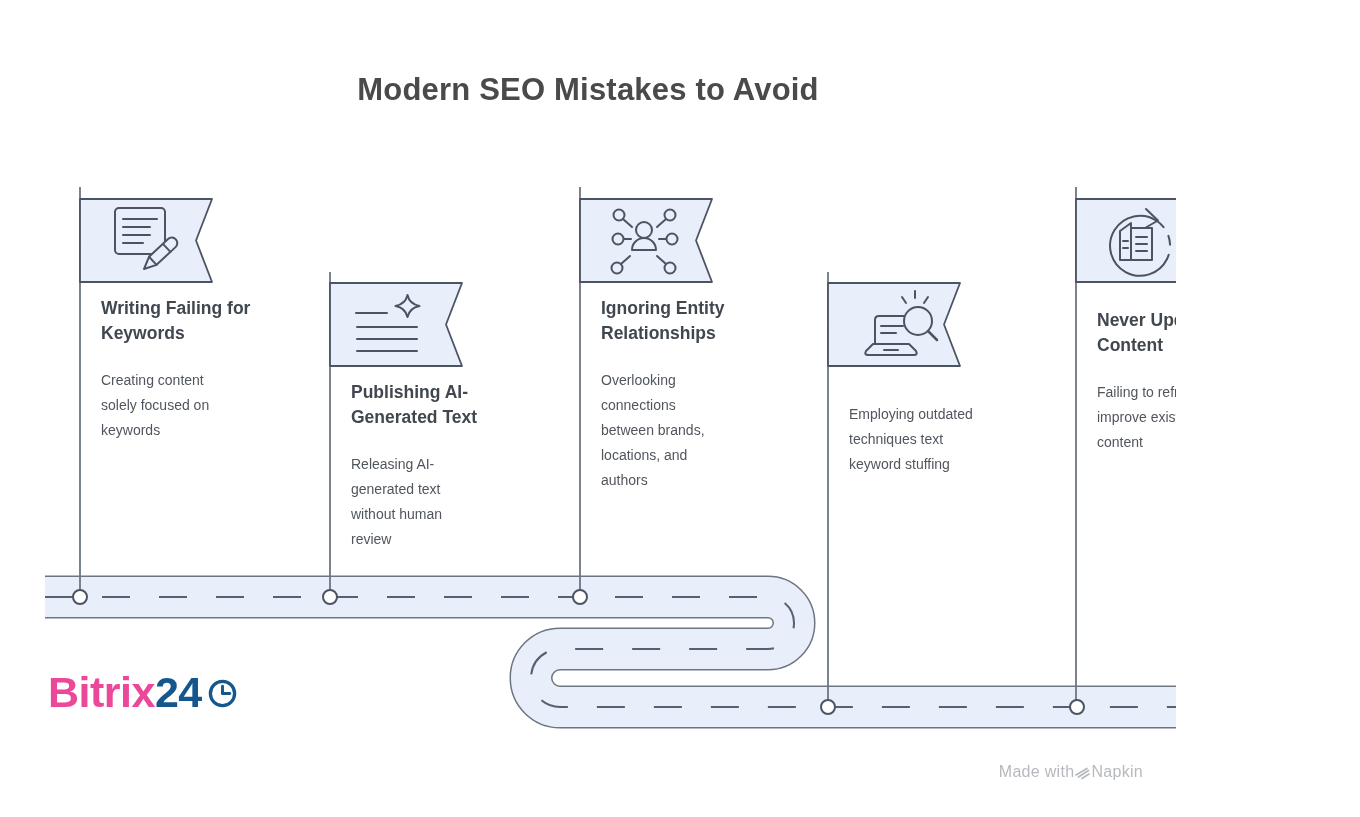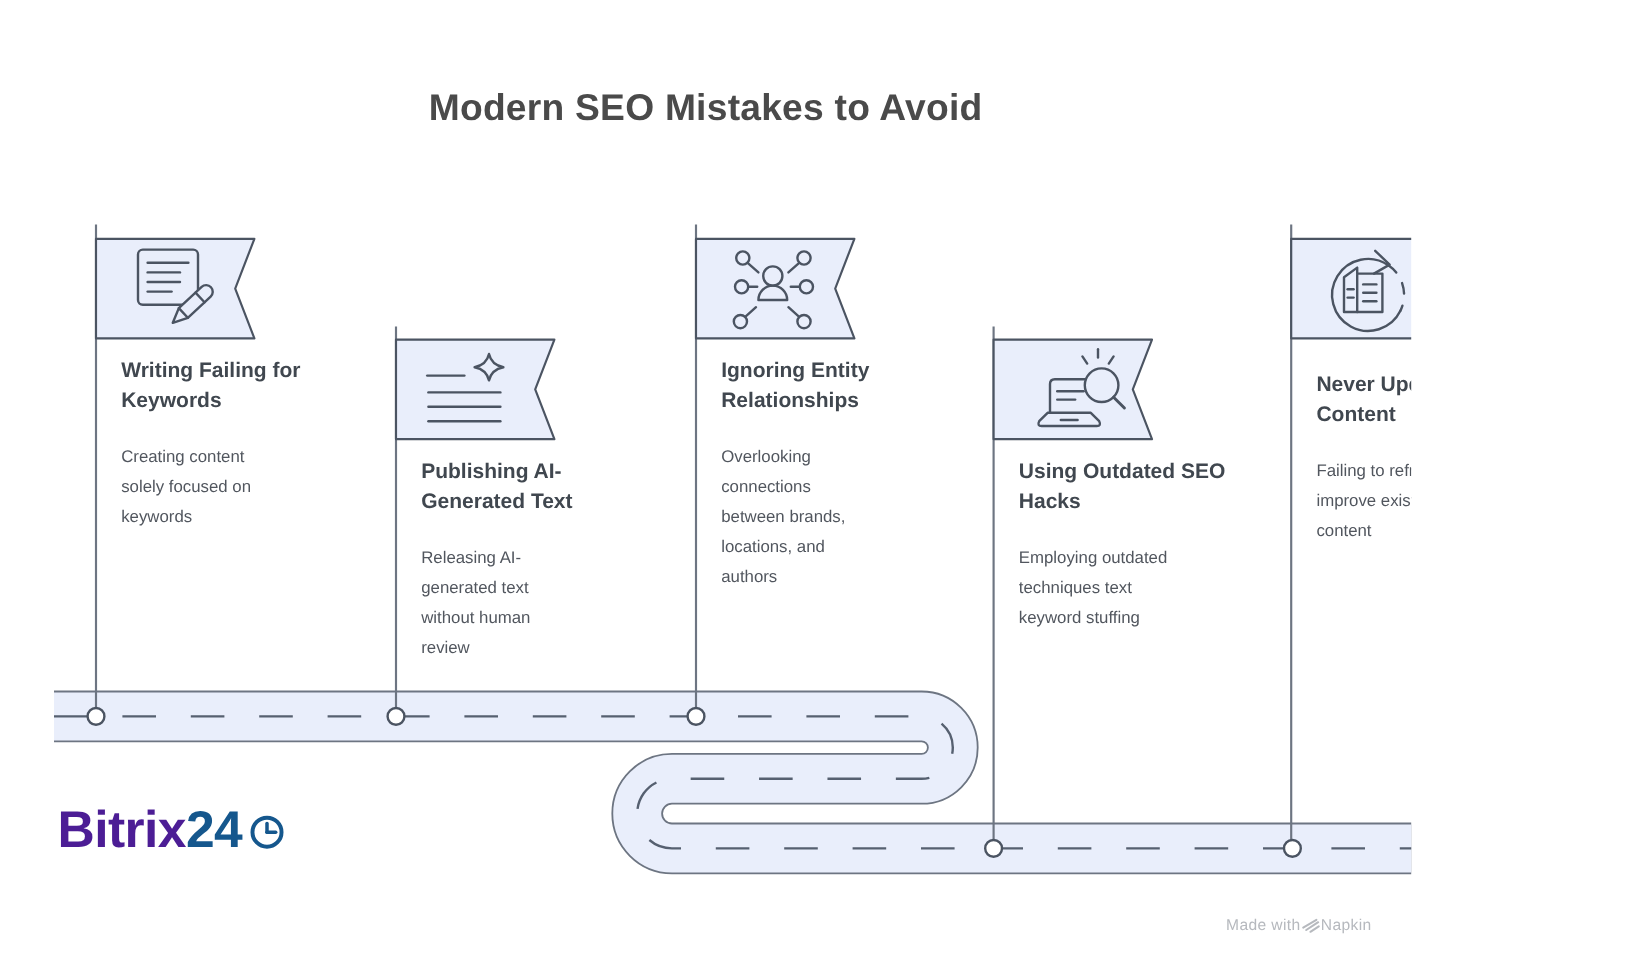--- a/index.html
+++ b/index.html
@@ -18,26 +18,26 @@
     line-height:25px;white-space:pre-line;
   }
   .card .desc{
     margin:22px 0 0 0;font-size:14px;color:#51565e;
     line-height:25px;white-space:pre-line;
   }
   .brand{
     position:absolute;left:48px;top:671px;display:flex;align-items:center;
     font-size:43px;font-weight:bold;letter-spacing:-.5px;line-height:1;
   }
-  .brand .b1{color:#4c1d95;}
+  .brand .b1{color:#ec4899;}
   .brand .b2{color:#15578d;}
   .brand svg{margin-left:5px;margin-top:2px;}
   .credit{
     position:absolute;right:33px;top:763px;display:flex;align-items:center;gap:0;
-    font-size:13px;color:#b6b9be;letter-spacing:.3px;
+    font-size:16px;color:#b6b9be;letter-spacing:.3px;
   }
 </style>
 </head>
 <body>
 
 <div class="canvas">
 
   <svg class="graphic" width="1360" height="817" viewBox="0 0 1360 817">
 
     <g>
@@ -158,22 +158,20 @@
   <div class="card" style="left:351px;top:380px">
     <h3 class="heading">Publishing AI-
 Generated Text</h3>
     <p class="desc">Releasing AI-
 generated text
 without human
 review</p>
   </div>
 
   <div class="card" style="left:849px;top:380px">
-    <h3 class="heading">Using Outdated SEO
-Hacks</h3>
     <p class="desc">Employing outdated
 techniques text
 keyword stuffing</p>
   </div>
 
   <div class="card" style="left:1097px;top:308px">
     <h3 class="heading">Never Updating Old
 Content</h3>
     <p class="desc">Failing to refresh or
 improve existing

